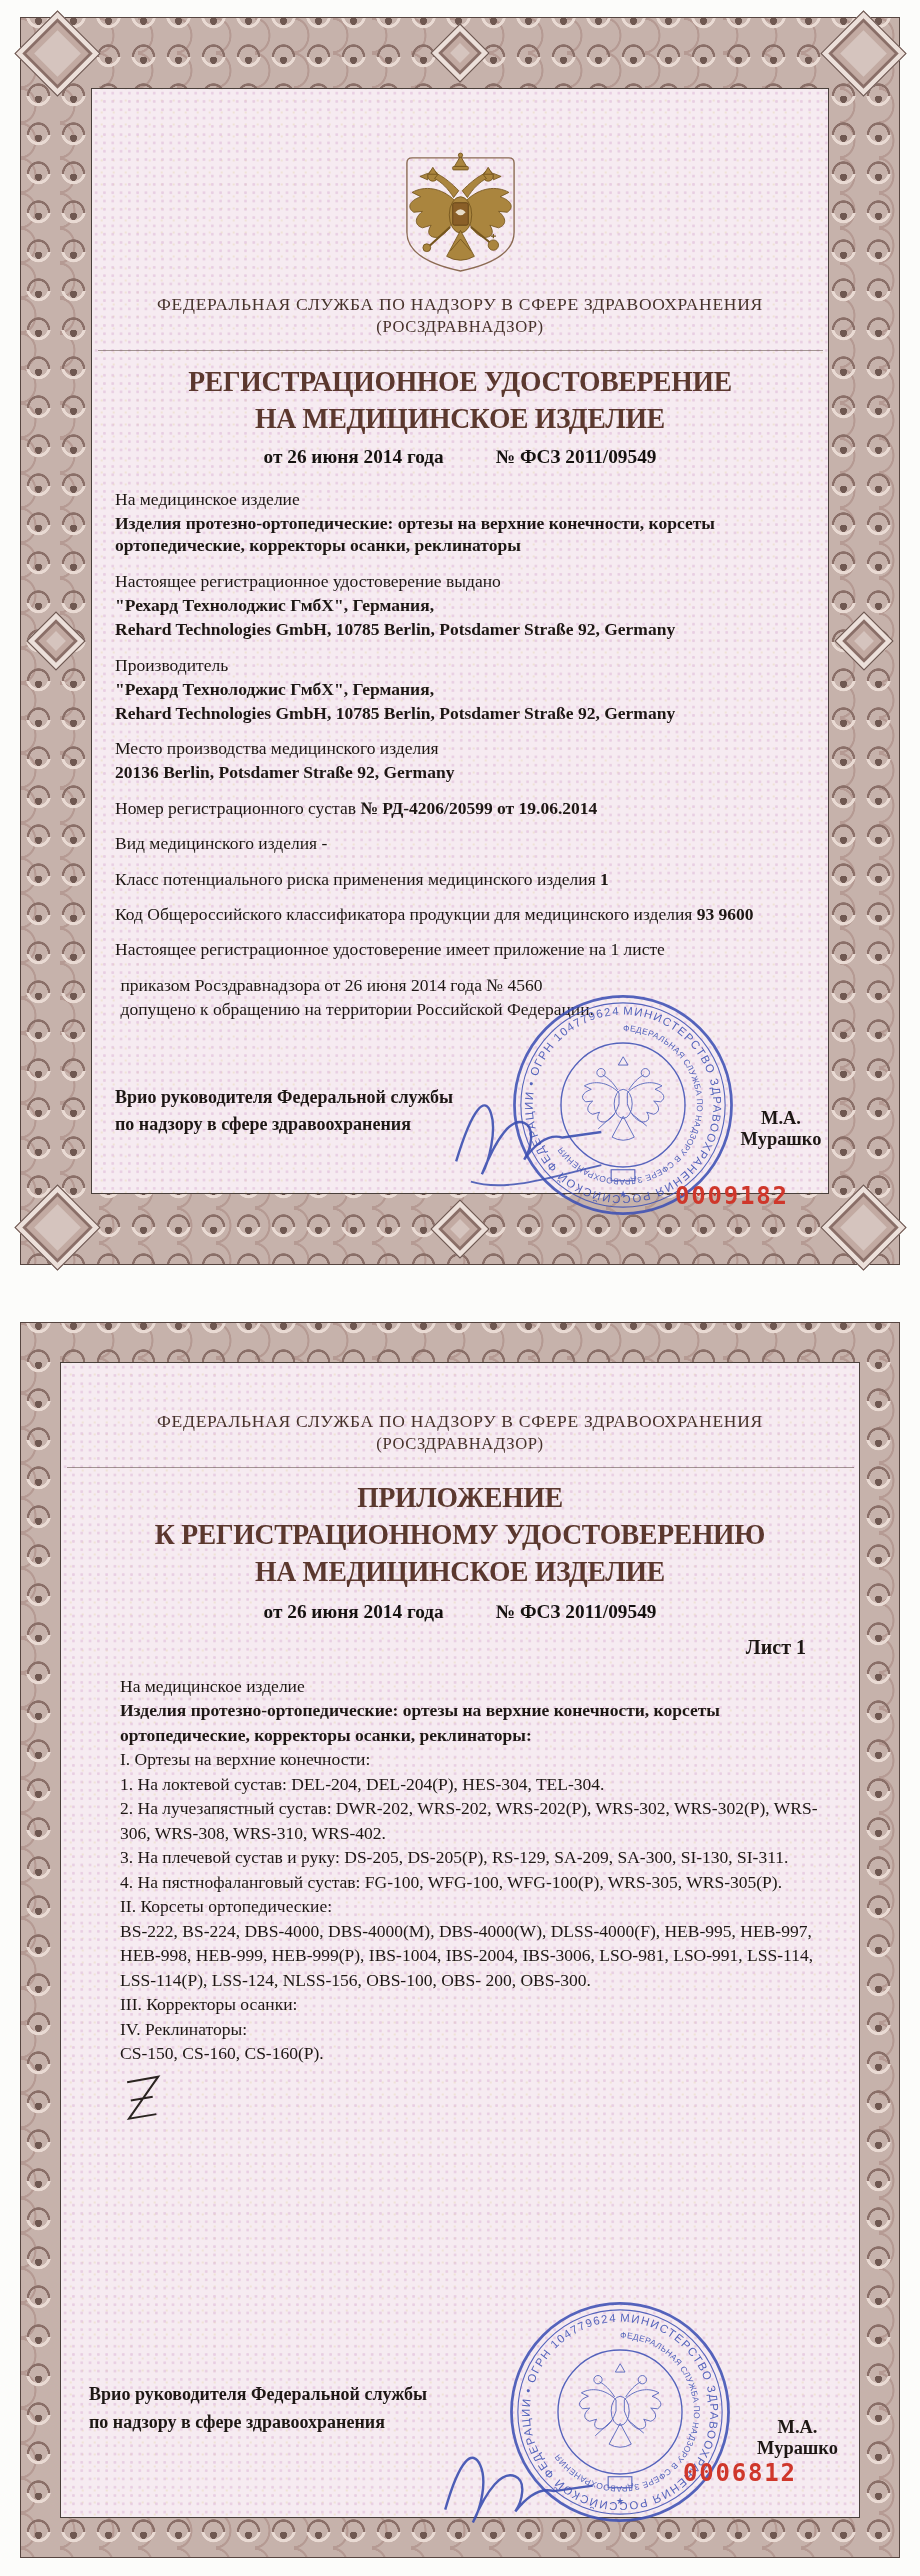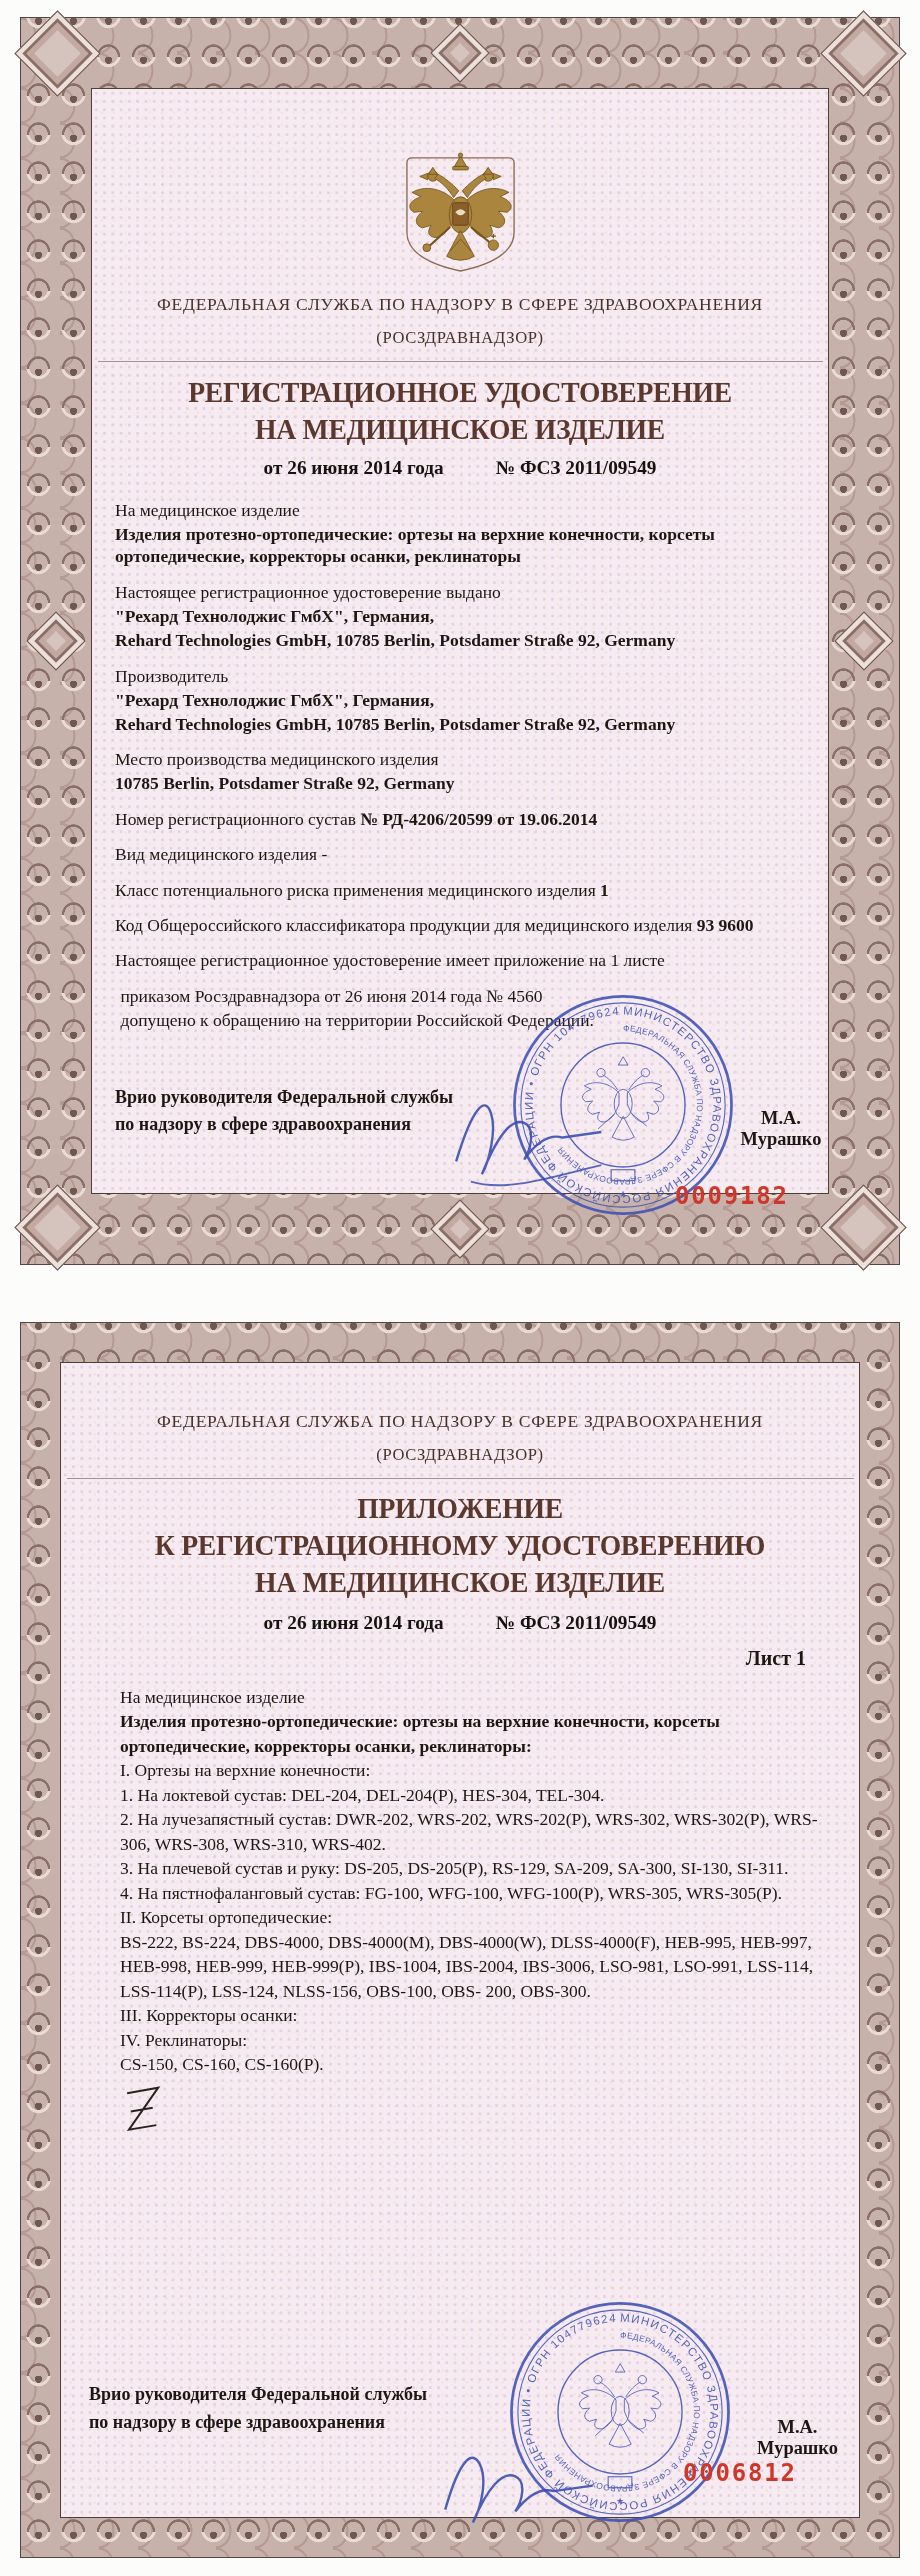--- a/index.html
+++ b/index.html
@@ -59,21 +59,21 @@
   .page1 .content { inset: 70px; }
   .page2 .content { inset: 39px; }
 
   
   .agency {
     text-align: center;
     font-size: 17.5px;
     letter-spacing: 0.7px;
     color: #46322b;
   }
-  .agency-sub { text-align: center; font-size: 16.6px; letter-spacing: 0.6px; color: #46322b; margin-top: 13px; }
+  .agency-sub { text-align: center; font-size: 16.6px; letter-spacing: 0.6px; color: #46322b; margin-top: 2px; }
   .rule {
     border: none; border-top: 0.9px solid rgba(94,76,70,0.55);
     margin: 13px 5.5px 0 5.5px;
   }
   .doc-title {
     text-align: center;
     font-weight: bold;
     font-size: 28.5px;
     line-height: 37px;
     letter-spacing: -0.3px;
@@ -173,21 +173,21 @@
 
       <p class="tight">Настоящее регистрационное удостоверение выдано</p>
       <p class="b tight">"Рехард Технолоджис ГмбХ", Германия,</p>
       <p class="b">Rehard Technologies GmbH, 10785 Berlin, Potsdamer Straße 92, Germany</p>
 
       <p class="tight">Производитель</p>
       <p class="b tight">"Рехард Технолоджис ГмбХ", Германия,</p>
       <p class="b">Rehard Technologies GmbH, 10785 Berlin, Potsdamer Straße 92, Germany</p>
 
       <p class="tight">Место производства медицинского изделия</p>
-      <p class="b">10785 Berlin, Potsdamer Straße 92, Germany</p>
+      <p class="b">20136 Berlin, Potsdamer Straße 92, Germany</p>
 
       <p><span>Номер регистрационного сустав</span> <span class="b">№ РД-4206/20599 от 19.06.2014</span></p>
 
       <p>Вид медицинского изделия -</p>
 
       <p><span>Класс потенциального риска применения медицинского изделия</span> <span class="b">1</span></p>
 
       <p><span>Код Общероссийского классификатора продукции для медицинского изделия</span> <span class="b">93 9600</span></p>
 
       <p>Настоящее регистрационное удостоверение имеет приложение на 1 листе</p>

